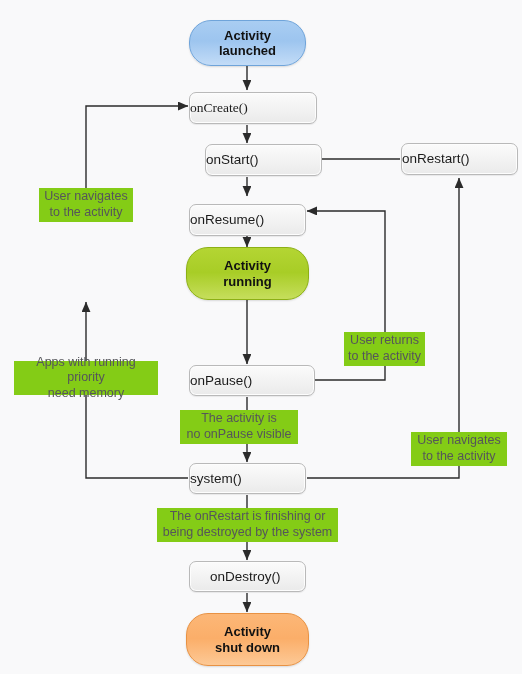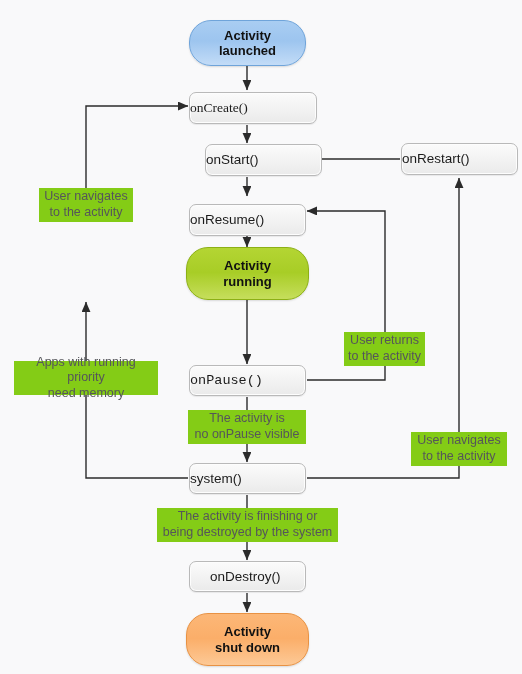--- a/index.html
+++ b/index.html
@@ -146,21 +146,21 @@
   </div>
 
   <div class="node cb" style="left:189px; top:144px; width:117px; height:32px;margin-left:16px;">
     <span>onStart()</span>
   </div>
 
   <div class="node cb" style="left:189px; top:196px; width:117px; height:32px;margin-top:8px;">
     <span>onResume()</span>
   </div>
 
-  <div class="node cb" style="left:189px; top:365px; width:117px; height:31px;font-family:Liberation Mono, monospace;">
+  <div class="node cb" style="left:189px; top:365px; width:126px; height:31px;">
     <span>onPause()</span>
   </div>
 
   <div class="node cb" style="left:189px; top:463px; width:117px; height:31px;">
     <span>system()</span>
   </div>
 
   <div class="node cb" style="left:189px; top:561px; width:117px; height:31px;padding-left:20px;">
     <span>onDestroy()</span>
   </div>
@@ -175,25 +175,25 @@
 
 
   <div class="elabel" style="left:344px; top:332px; width:81px; height:34px;">
     <span class="nodelabel"><span>User returns</span><br><span>to the activity</span></span>
   </div>
 
   <div class="elabel" style="left:14px; top:361px; width:144px; height:34px;">
     <span class="nodelabel"><span>Apps with running priority</span><br><span>need memory</span></span>
   </div>
 
-  <div class="elabel" style="left:188px; top:410px; width:118px; height:34px;">
+  <div class="elabel" style="left:180px; top:410px; width:118px; height:34px;">
     <span class="nodelabel"><span>The activity is</span><br><span>no onPause visible</span></span>
   </div>
 
   <div class="elabel" style="left:411px; top:432px; width:96px; height:34px;">
     <span class="nodelabel"><span>User navigates</span><br><span>to the activity</span></span>
   </div>
 
   <div class="elabel" style="left:157px; top:508px; width:181px; height:34px;">
-    <span class="nodelabel"><span>The activity is finishing or</span><br><span>being destroyed by the system</span></span>
+    <span class="nodelabel"><span>The onRestart is finishing or</span><br><span>being destroyed by the system</span></span>
   </div>
 
 </div>
 
 </body></html>

